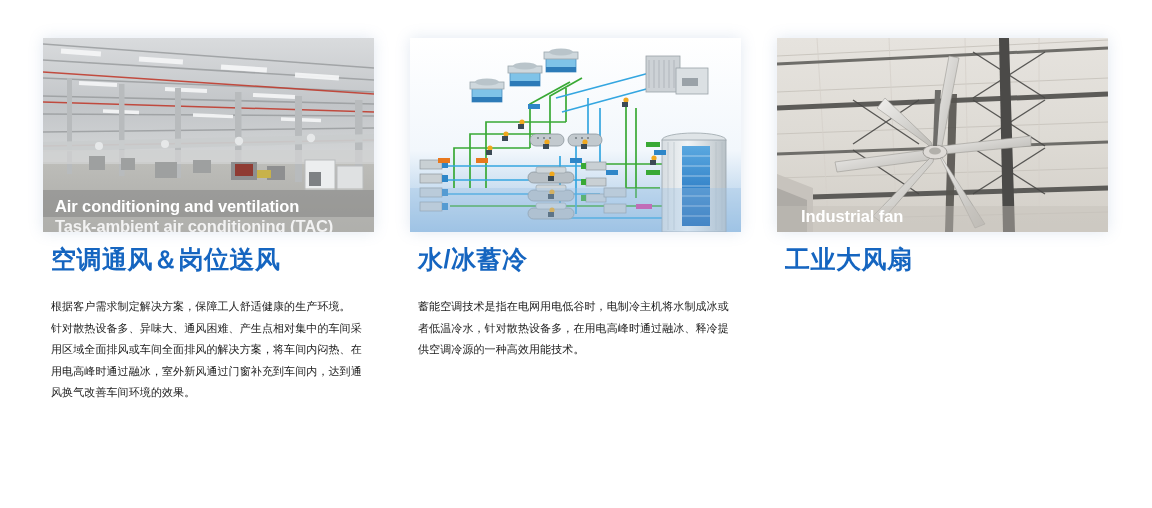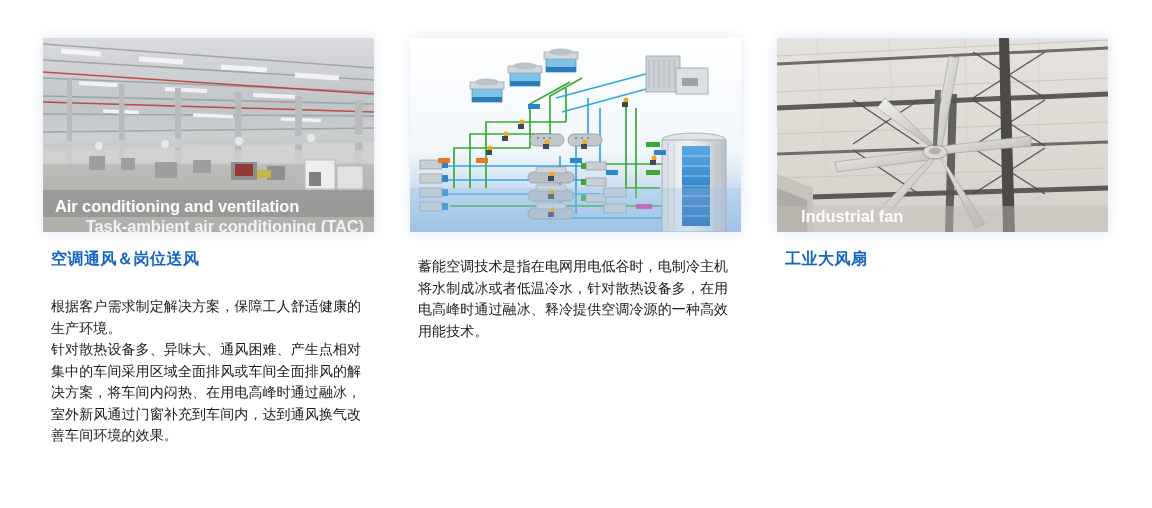--- a/index.html
+++ b/index.html
@@ -63,21 +63,21 @@
   }
   .caption-band .l1 { display: block; }
   .caption-band .l2 { display: block; }
 
   
   .card1 .caption-band {
     height: 27px;
     background: rgba(120,120,120,0.42);
     bottom: 15px;
   }
-  .card1 .caption-band .l2 { color: #f2f2f2; text-align: right; }
+  .card1 .caption-band .l2 { color: #f2f2f2; }
 
   
   .card2 .caption-band {
     height: 26px;
     background: rgba(78,132,196,0.55);
     bottom: 17px;
   }
   .card2 .caption-band .l2 { color: #eef4fa; }
 
   
@@ -87,31 +87,31 @@
     bottom: 4px;
     padding-bottom: 2px;
     margin-left: 12px;
   }
 
   
   .heading {
     margin-top: 14px;
     padding-left: 8px;
     color: #1565c0;
-    font-size: 16px;
+    font-size: 25px;
     font-weight: bold;
     line-height: 26px;
     letter-spacing: 0.5px;
   }
   .body {
     margin-top: 24px;
     padding-left: 8px;
     padding-right: 4px;
     color: #1a1a1a;
-    font-size: 14px;
+    font-size: 11px;
     line-height: 21.5px;
     letter-spacing: 0.1px;
   }
   .body p { margin: 0; }
 </style>
 </head>
 <body>
 
 <div class="page">
   <div class="cards">
@@ -428,20 +428,21 @@
               <g fill="#39a935">
                   <rect x="236" y="104" width="14" height="5"></rect>
                   <rect x="236" y="132" width="14" height="5"></rect>
                 </g>
             </g>
 
             <rect x="0" y="150" width="331" height="44" fill="#9fc3e4" opacity="0.35"></rect>
           </svg>
         </div>
       </div>
+      <div class="heading">水/冰蓄冷</div>
       <div class="body">
         <p>蓄能空调技术是指在电网用电低谷时，电制冷主机将水制成冰或者低温冷水，针对散热设备多，在用电高峰时通过融冰、释冷提供空调冷源的一种高效用能技术。</p>
       </div>
     </div>
 
     <div class="card card3">
       <div class="media">
         <div class="media-inner">
           <svg viewBox="0 0 331 194" preserveAspectRatio="none" aria-hidden="true">
             <defs>

